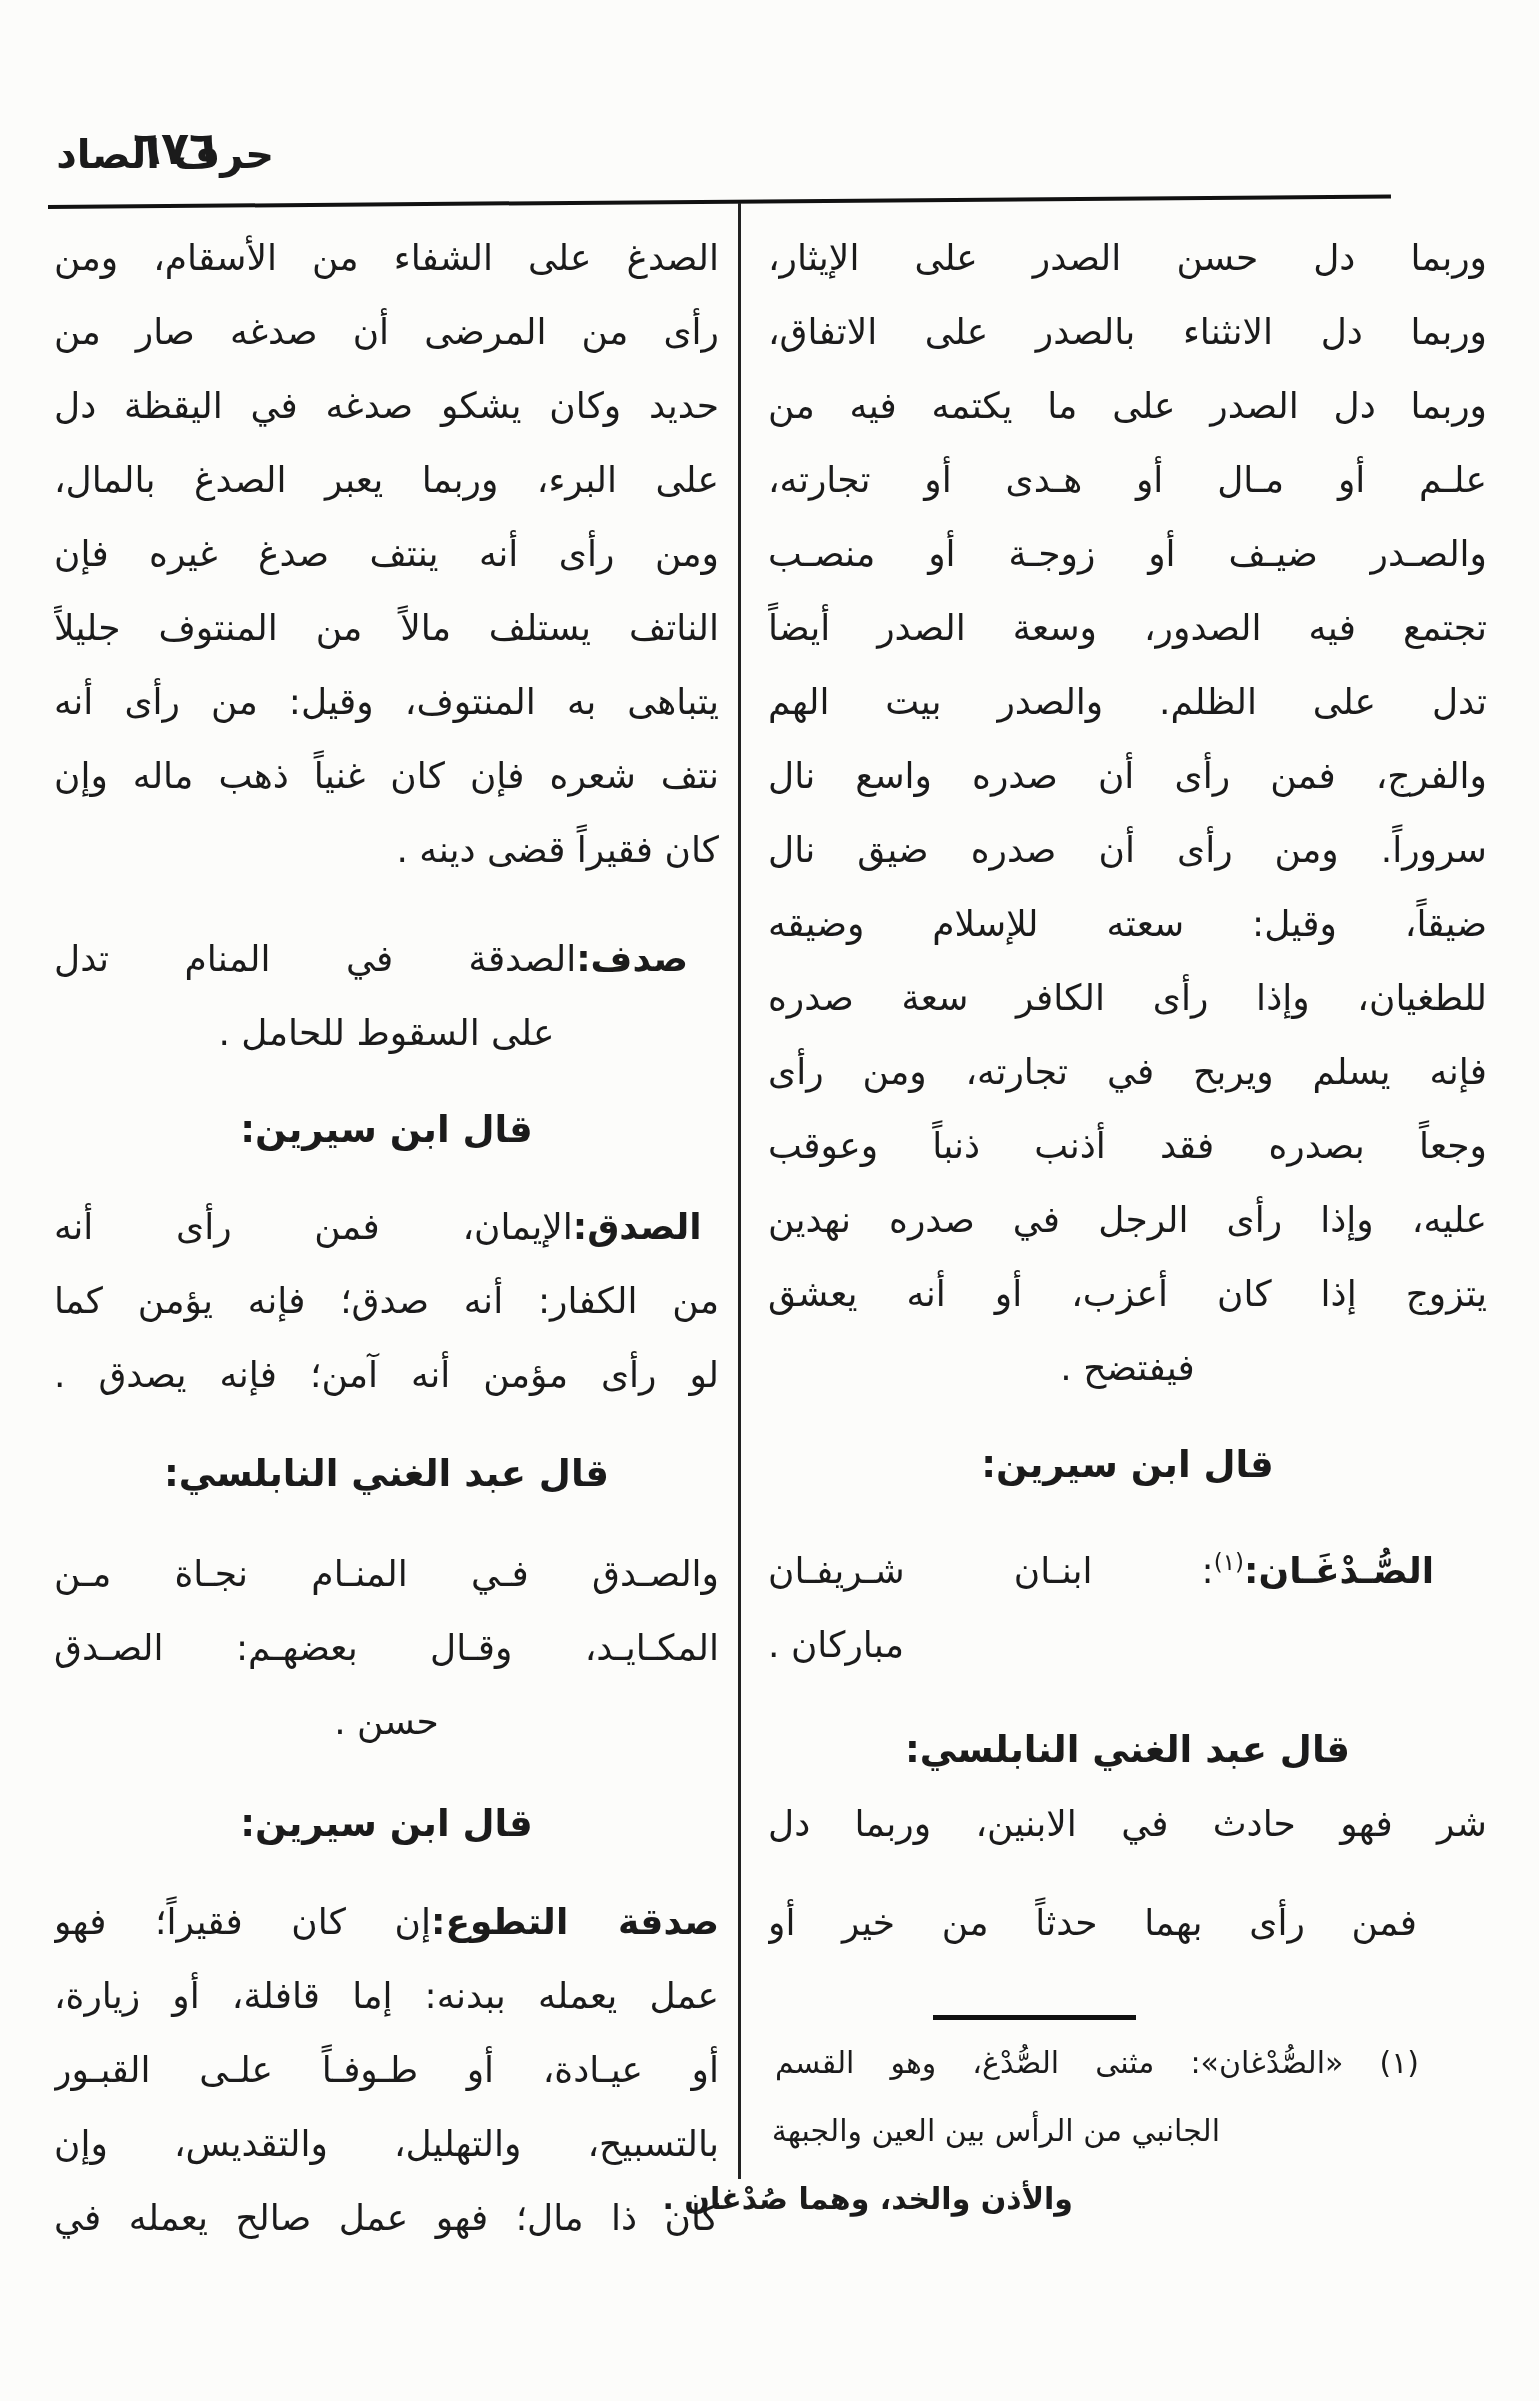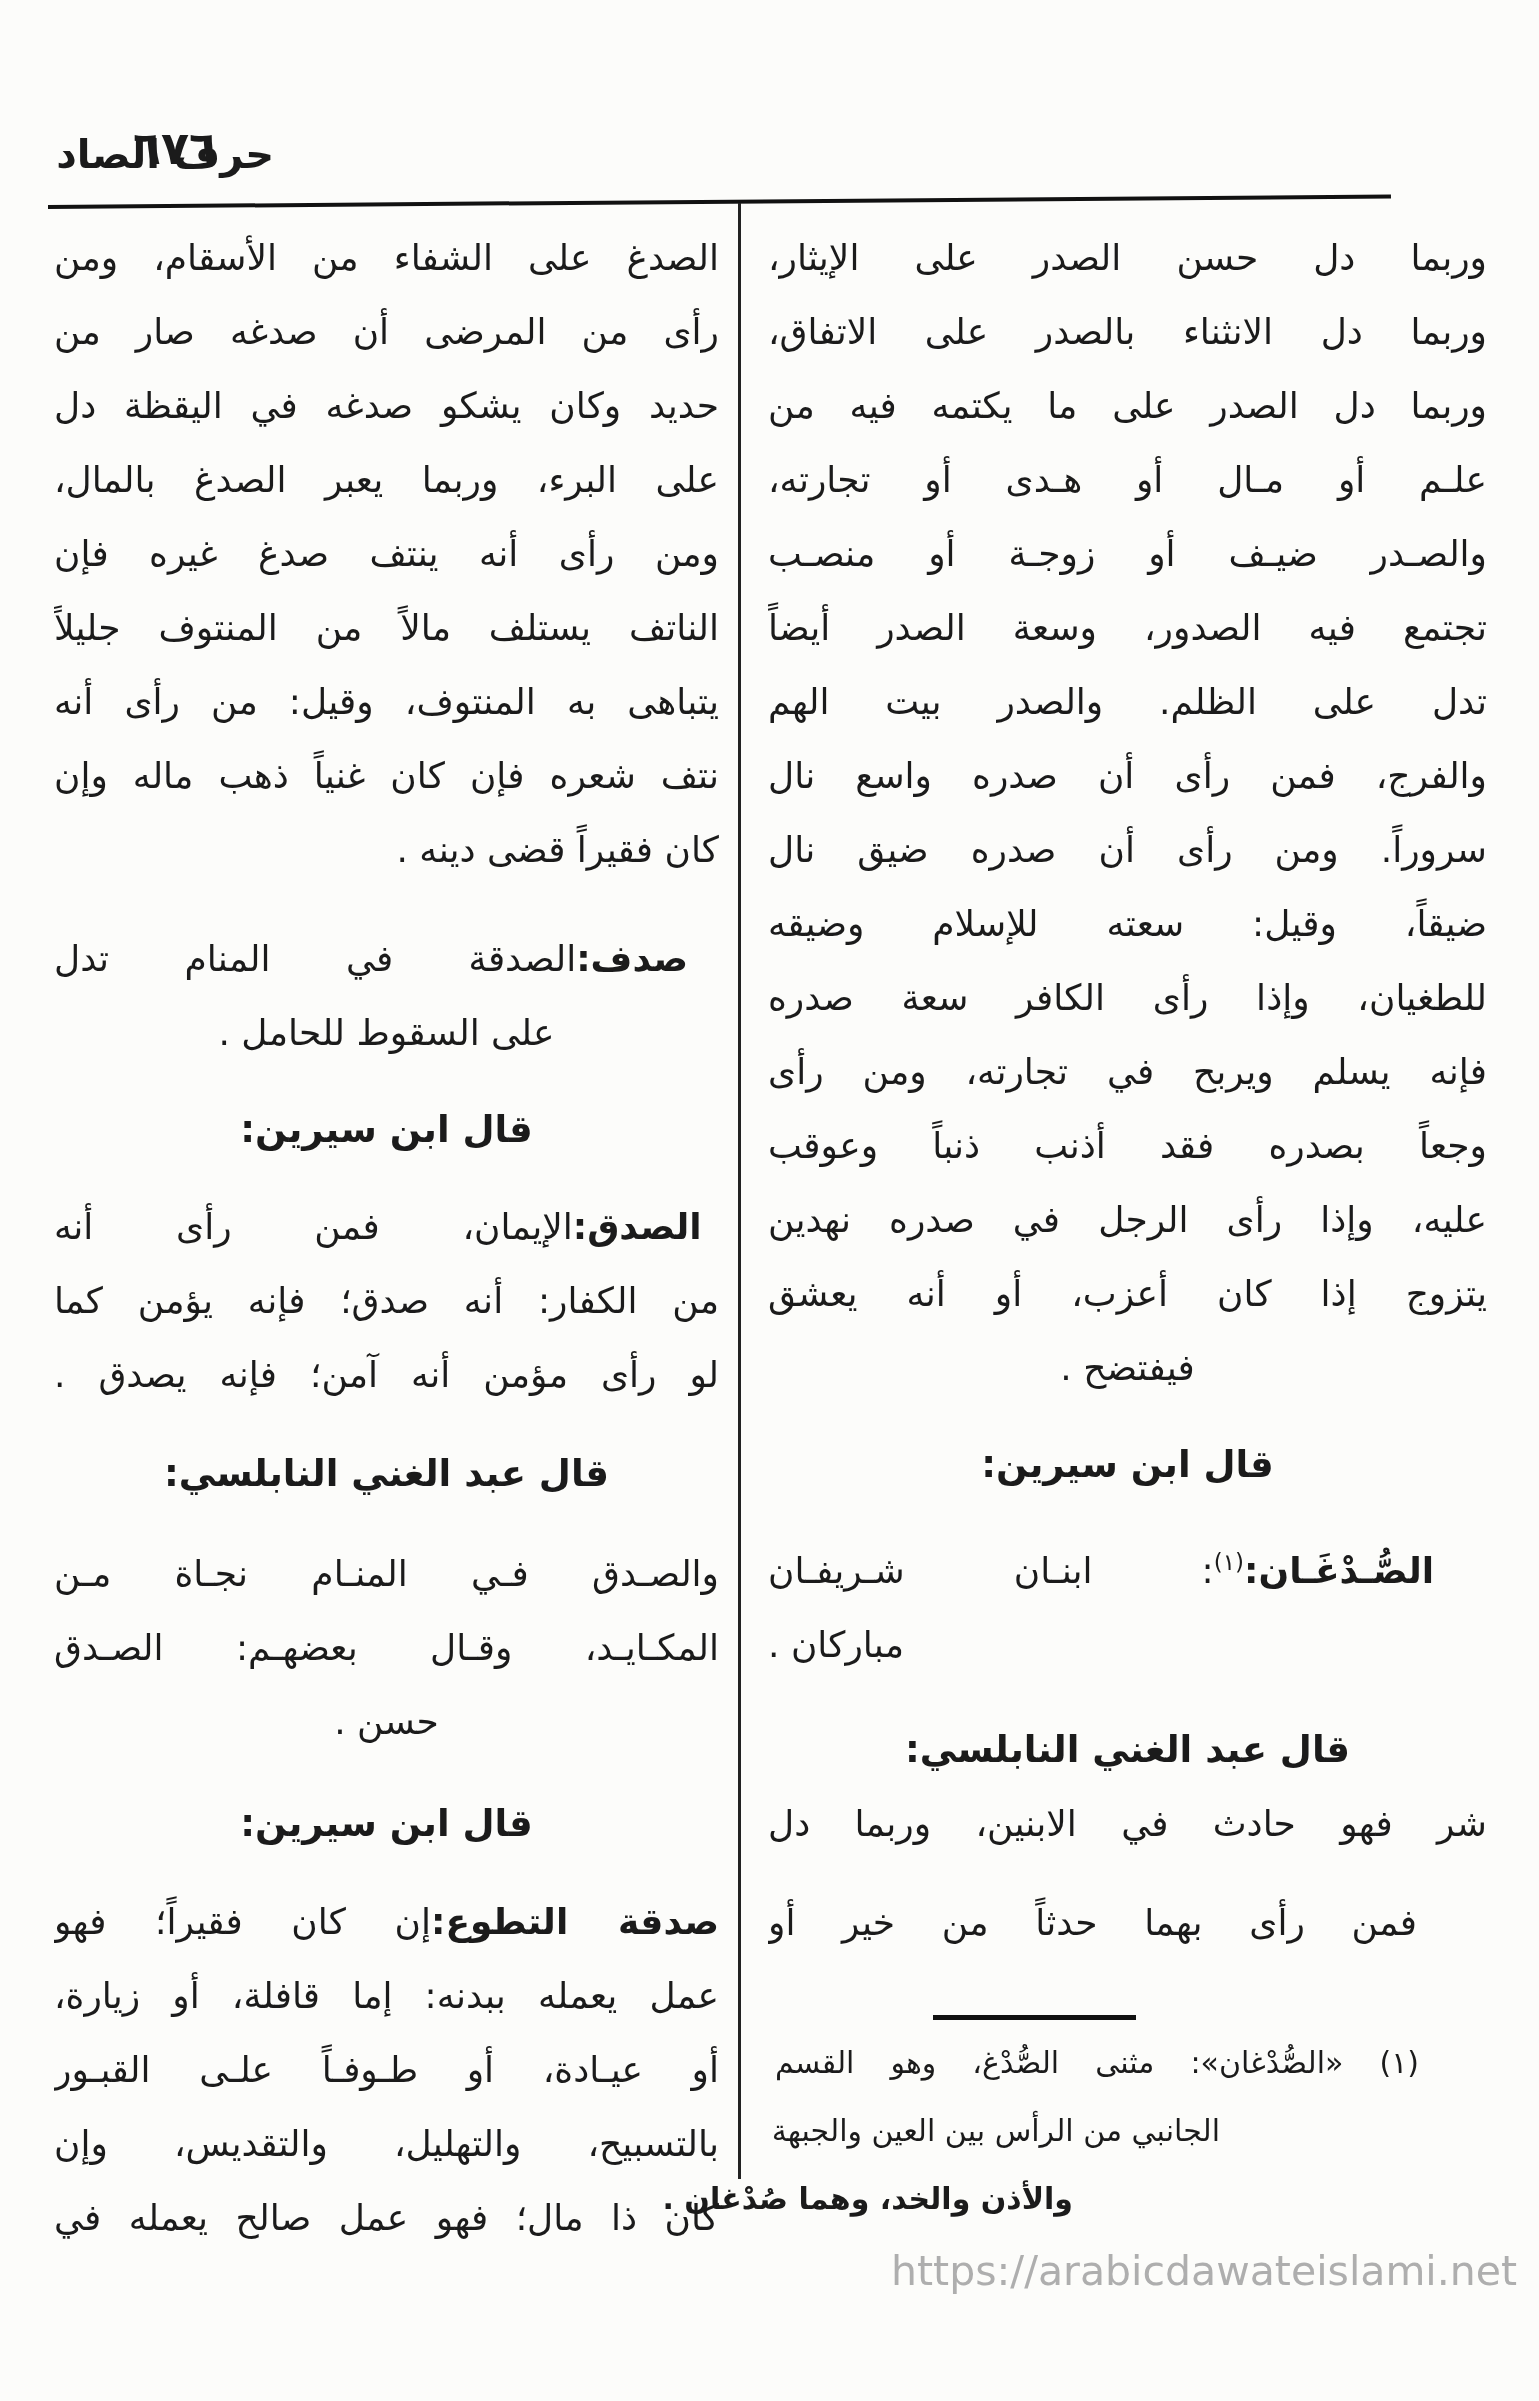--- a/index.html
+++ b/index.html
@@ -150,16 +150,15 @@
     <span class="line j">كان ذا مال؛ فهو عمل صالح يعمله في</span>
   </div>
 
   <div class="footnote-rule"></div>
   <div class="footnote">
     <span class="fn-line j">(١) «الصُّدْغان»: مثنى الصُّدْغ، وهو القسم</span>
     <span class="fn-line r fn-ind1">الجانبي من الرأس بين العين والجبهة</span>
     <span class="fn-line r fn-ind2">والأذن والخد، وهما صُدْغان .</span>
   </div>
 
-  <div class="watermark">https://arabicdawateislami.net</div>
 
 </div>
 
 
 </body></html>

